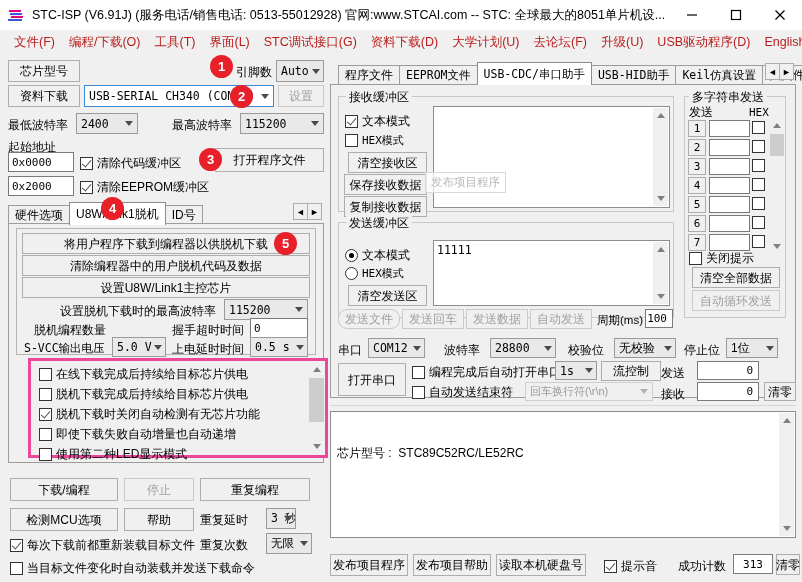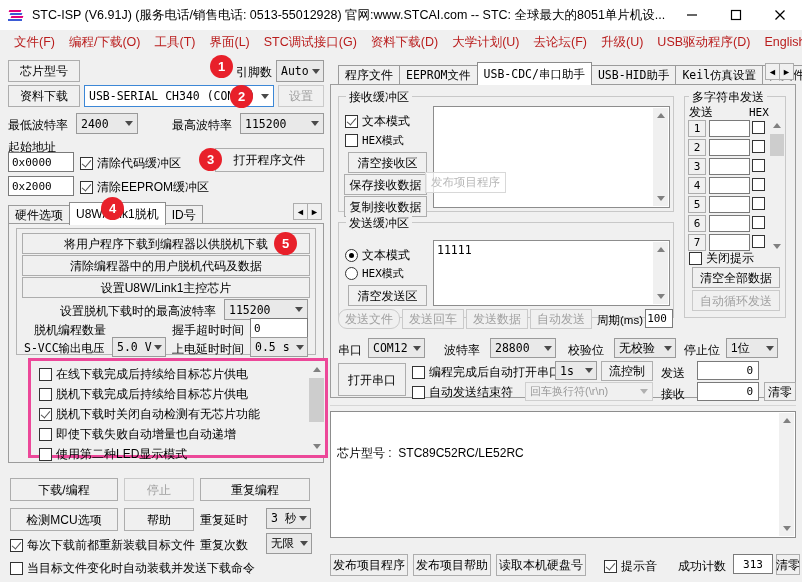--- a/index.html
+++ b/index.html
@@ -286,21 +286,21 @@
   </div>
 
   <div class="btn" style="position:absolute;left:10px;top:478px;width:108px;height:23px;">下载/编程</div>
   <div class="btn disabled" style="position:absolute;left:124px;top:478px;width:70px;height:23px;">停止</div>
   <div class="btn" style="position:absolute;left:200px;top:478px;width:110px;height:23px;">重复编程</div>
 
   <div class="btn" style="position:absolute;left:10px;top:508px;width:108px;height:23px;">检测MCU选项</div>
   <div class="btn" style="position:absolute;left:124px;top:508px;width:70px;height:23px;">帮助</div>
 
   <div class="lbl" style="left:200px;top:512px;">重复延时</div>
-  <div class="combo" style="left:266px;top:508px;width:45px;height:21px;position:absolute;">
+  <div class="combo" style="left:266px;top:508px;width:30px;height:21px;position:absolute;">
     <span class="txt" style="padding-right:14px;">3 秒</span>
     <span class="arw" style="width:14px;"></span>
   </div>
   <div class="lbl" style="left:200px;top:537px;">重复次数</div>
   <div class="combo" style="left:266px;top:533px;width:46px;height:21px;position:absolute;">
     <span class="txt" style="padding-right:14px;">无限</span>
     <span class="arw" style="width:14px;"></span>
   </div>
 
   <div class="chk checked" style="position:absolute;left:10px;top:537px;">
@@ -481,21 +481,21 @@
   <div class="btn" style="position:absolute;left:338px;top:363px;width:68px;height:33px;">打开串口</div>
 
   <div class="chk" style="position:absolute;left:412px;top:364px;">
     <span class="box"></span>
     <span>编程完成后自动打开串口</span>
   </div>
   <div class="combo" style="left:555px;top:361px;width:42px;height:19px;position:absolute;">
     <span class="txt" style="padding-right:14px;">1s</span>
     <span class="arw" style="width:14px;"></span>
   </div>
-  <div class="btn" style="position:absolute;left:601px;top:361px;width:52px;height:20px;">流控制</div>
+  <div class="btn" style="position:absolute;left:601px;top:361px;width:60px;height:20px;">流控制</div>
   <div class="lbl" style="left:661px;top:365px;">发送</div>
   <div class="input num" style="position:absolute;left:697px;top:361px;width:62px;height:19px;">0</div>
 
   <div class="chk" style="position:absolute;left:412px;top:384px;">
     <span class="box"></span>
     <span>自动发送结束符</span>
   </div>
   <div class="combo cjk disabled" style="left:525px;top:382px;width:128px;height:19px;position:absolute;font-size:11px;">
     <span class="txt">回车换行符(\r\n)</span>
     <span class="arw"></span>

